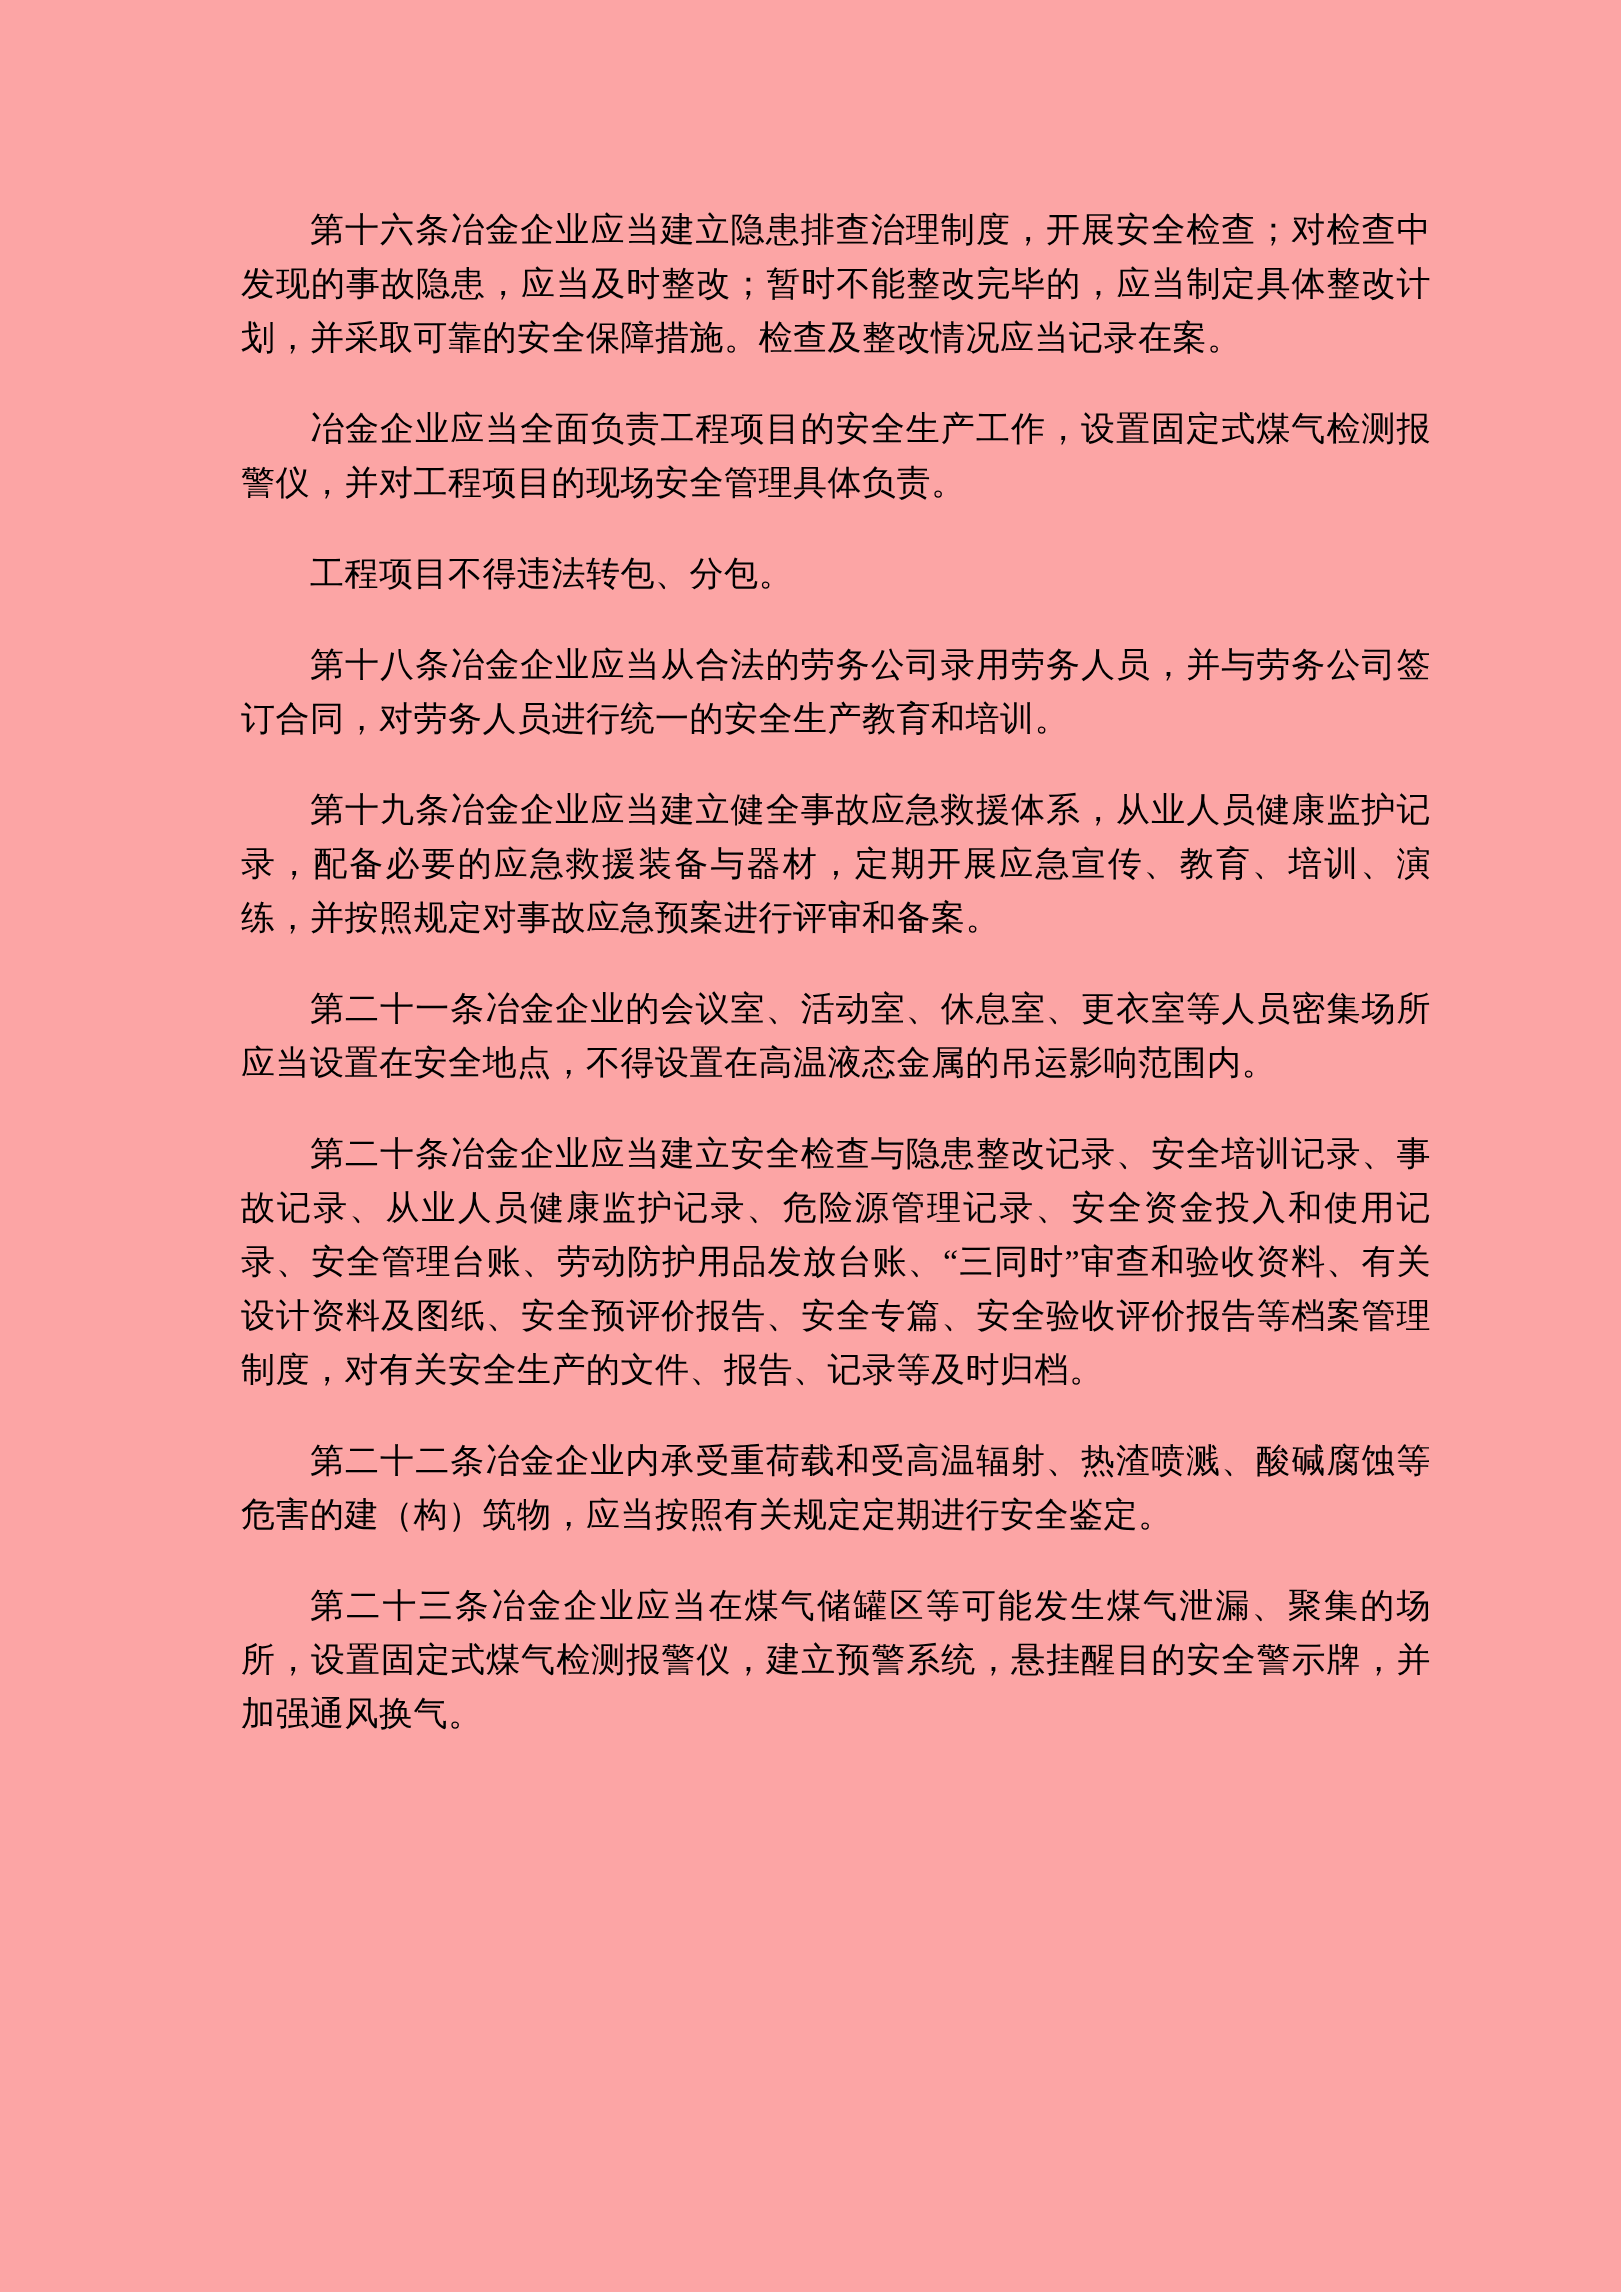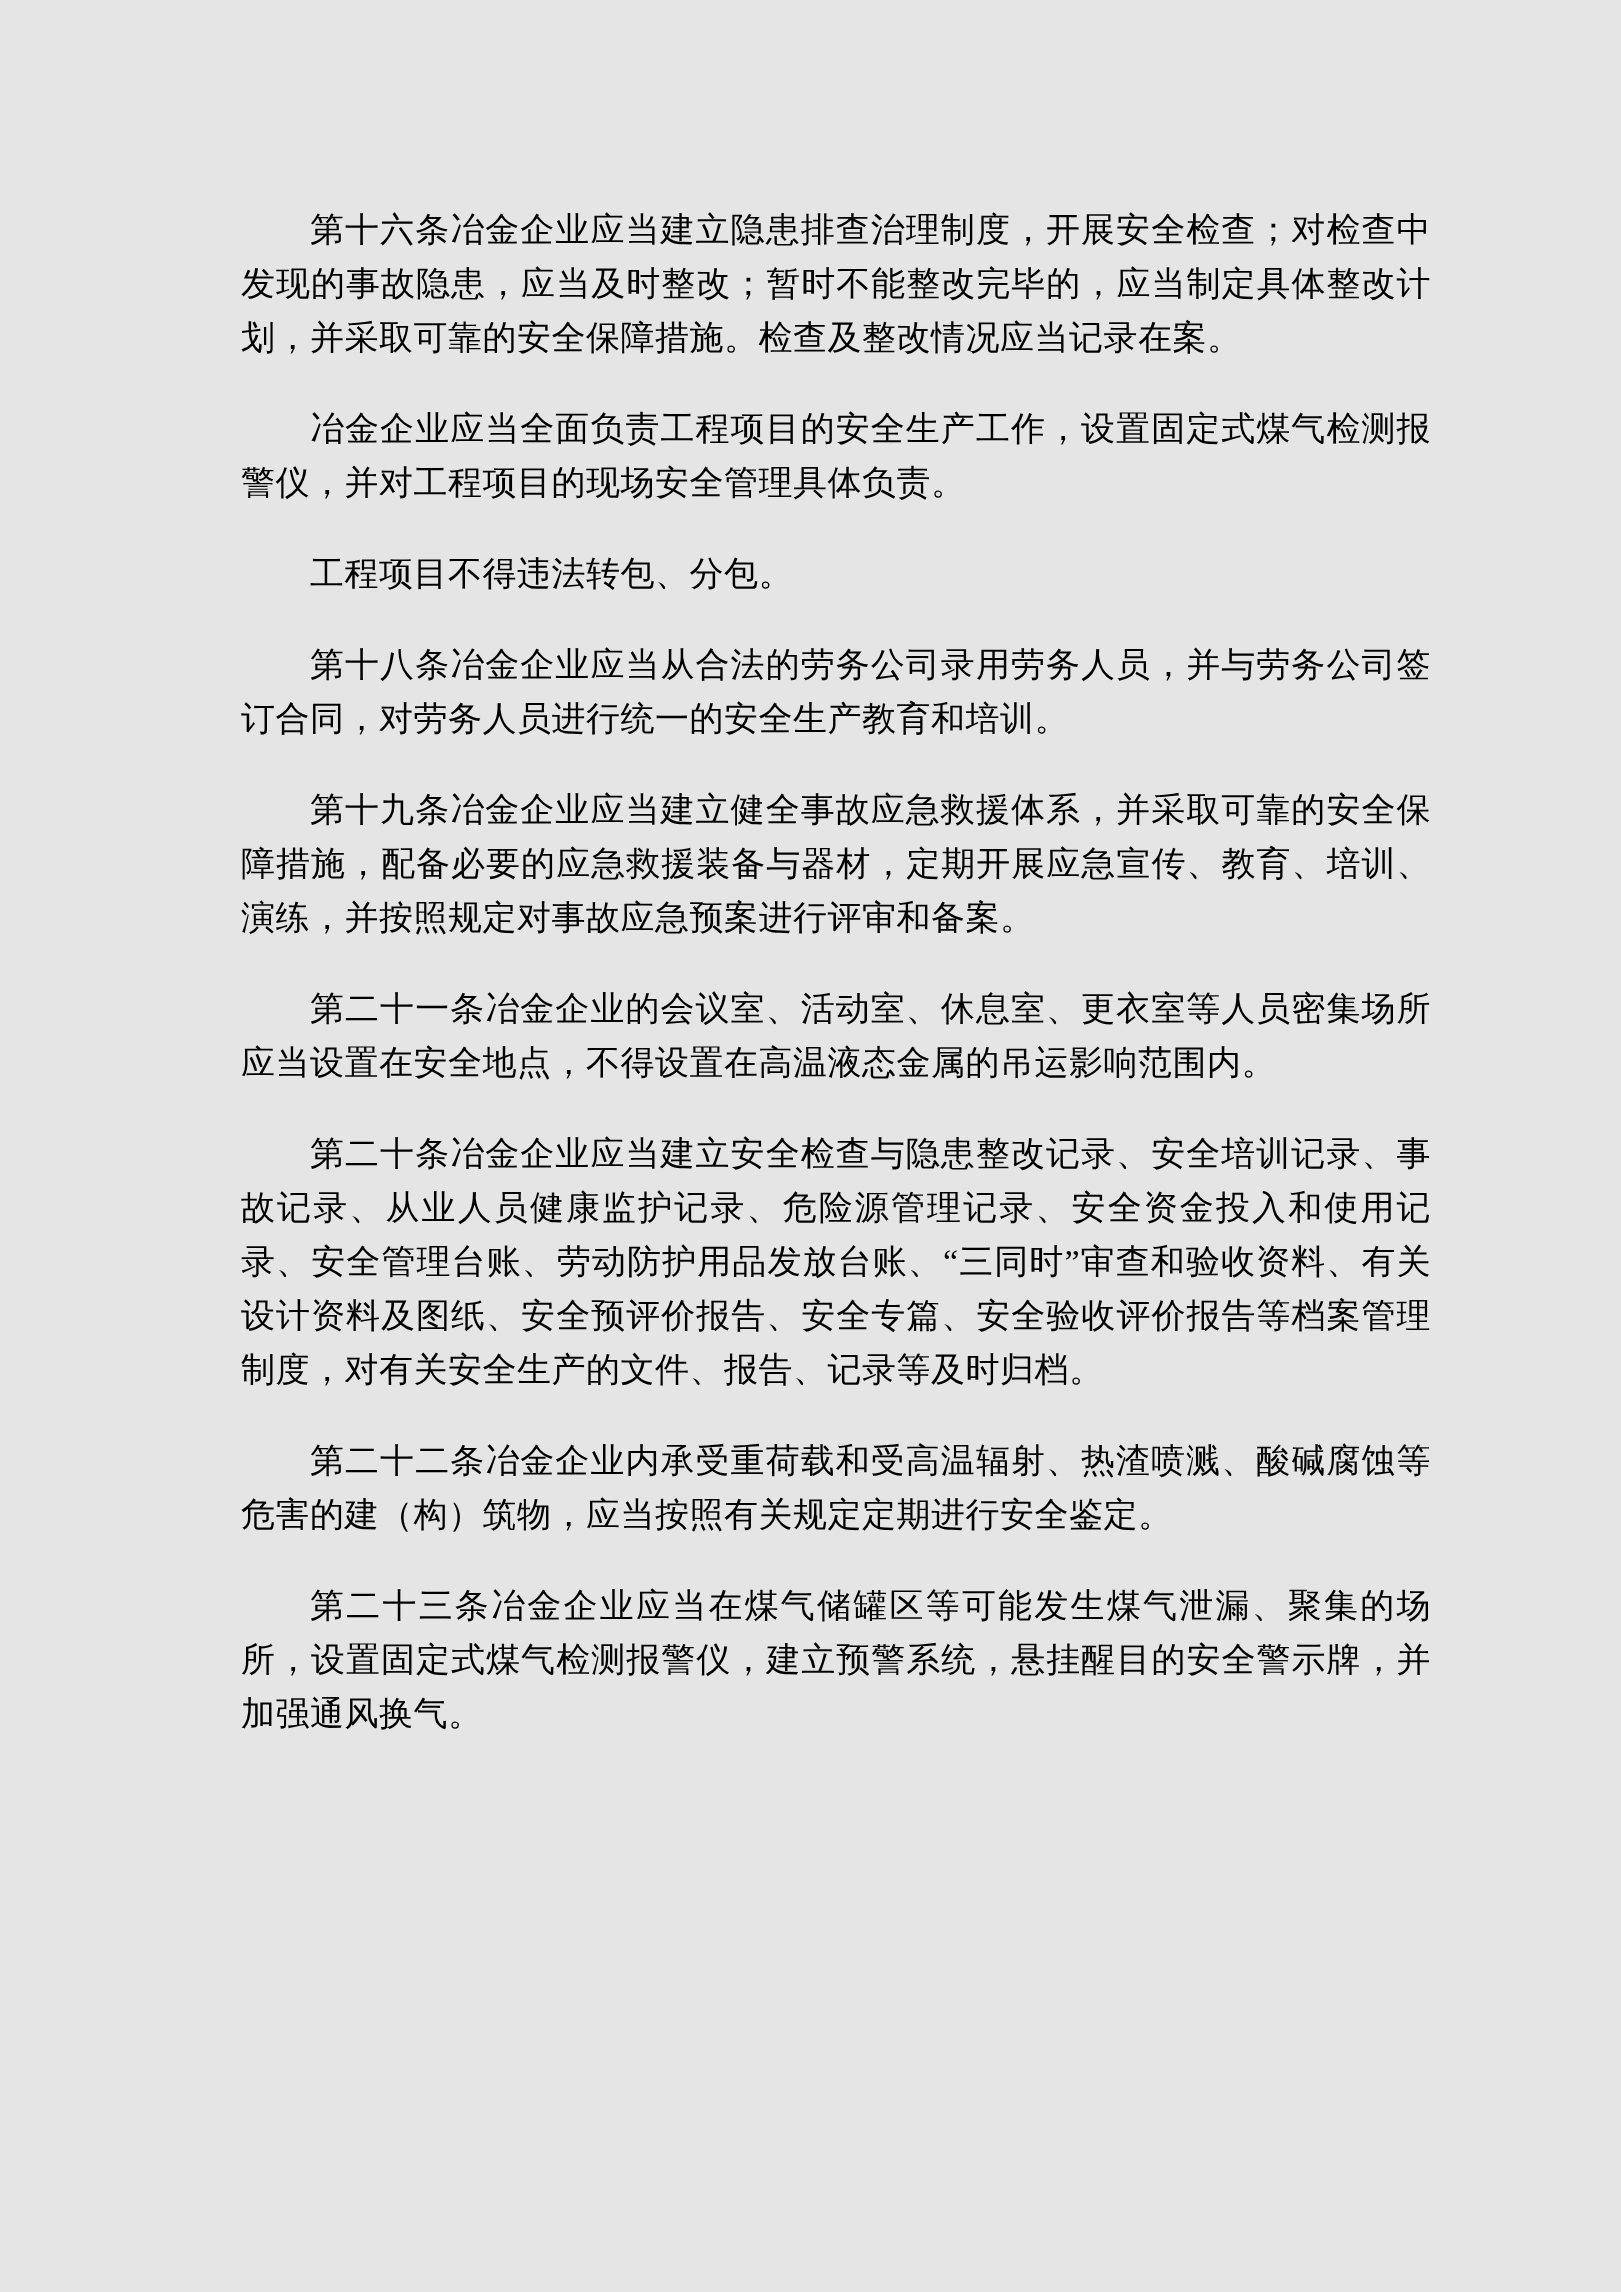--- a/index.html
+++ b/index.html
@@ -10,21 +10,21 @@
   body {
     width: 1621px;
     height: 2293px;
     overflow: hidden;
     font-family: "Liberation Serif", "DejaVu Serif", serif;
   }
   .page {
     box-sizing: border-box;
     width: 1621px;
     height: 2293px;
-    background: #e5e5e5;
+    background: #fca5a5;
     padding: 203px 190px 0 241px;
   }
   .doc-para {
     margin: 0 0 37px 0;
     font-size: 34px;
     line-height: 54px;
     color: #000000;
     text-align: justify;
     text-indent: 69px; 
     word-break: break-all;
@@ -32,19 +32,19 @@
   }
 </style>
 </head>
 <body>
 
 <div class="page">
   <p class="doc-para">第十六条冶金企业应当建立隐患排查治理制度，开展安全检查；对检查中发现的事故隐患，应当及时整改；暂时不能整改完毕的，应当制定具体整改计划，并采取可靠的安全保障措施。检查及整改情况应当记录在案。</p>
   <p class="doc-para">冶金企业应当全面负责工程项目的安全生产工作，设置固定式煤气检测报警仪，并对工程项目的现场安全管理具体负责。</p>
   <p class="doc-para">工程项目不得违法转包、分包。</p>
   <p class="doc-para">第十八条冶金企业应当从合法的劳务公司录用劳务人员，并与劳务公司签订合同，对劳务人员进行统一的安全生产教育和培训。</p>
-  <p class="doc-para">第十九条冶金企业应当建立健全事故应急救援体系，并采取可靠的安全保障措施，配备必要的应急救援装备与器材，定期开展应急宣传、教育、培训、演练，并按照规定对事故应急预案进行评审和备案。</p>
+  <p class="doc-para">第十九条冶金企业应当建立健全事故应急救援体系，从业人员健康监护记录，配备必要的应急救援装备与器材，定期开展应急宣传、教育、培训、演练，并按照规定对事故应急预案进行评审和备案。</p>
   <p class="doc-para">第二十一条冶金企业的会议室、活动室、休息室、更衣室等人员密集场所应当设置在安全地点，不得设置在高温液态金属的吊运影响范围内。</p>
   <p class="doc-para">第二十条冶金企业应当建立安全检查与隐患整改记录、安全培训记录、事故记录、从业人员健康监护记录、危险源管理记录、安全资金投入和使用记录、安全管理台账、劳动防护用品发放台账、“三同时”审查和验收资料、有关设计资料及图纸、安全预评价报告、安全专篇、安全验收评价报告等档案管理制度，对有关安全生产的文件、报告、记录等及时归档。</p>
   <p class="doc-para">第二十二条冶金企业内承受重荷载和受高温辐射、热渣喷溅、酸碱腐蚀等危害的建（构）筑物，应当按照有关规定定期进行安全鉴定。</p>
   <p class="doc-para">第二十三条冶金企业应当在煤气储罐区等可能发生煤气泄漏、聚集的场所，设置固定式煤气检测报警仪，建立预警系统，悬挂醒目的安全警示牌，并加强通风换气。</p>
 </div>
 
 
 </body></html>

